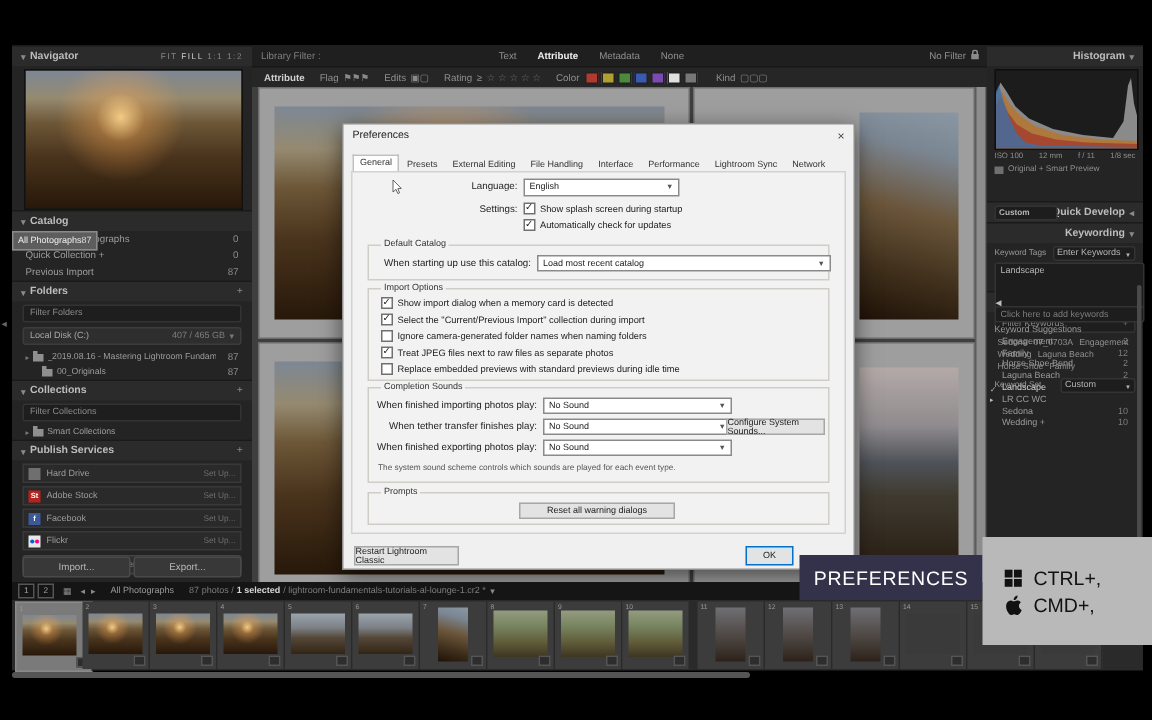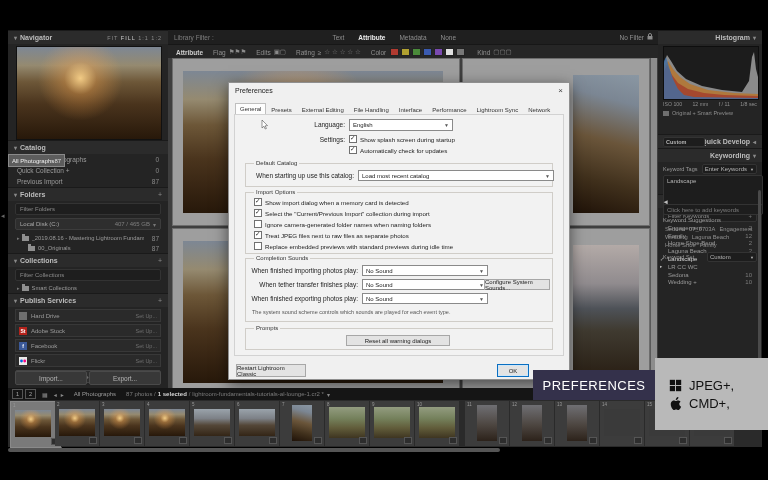--- a/index.html
+++ b/index.html
@@ -604,21 +604,21 @@
     <span>PREFERENCES</span>
   </div>
   <div class="ov-gray" style="left:655px;top:358px;width:113px;height:72px;">
     <div class="ov-row">
       <svg width="13" height="13" viewBox="0 0 16 16">
         <rect x="1" y="1" width="6.4" height="6.4" fill="#111"></rect>
           <rect x="8.6" y="1" width="6.4" height="6.4" fill="#111"></rect>
         <rect x="1" y="8.6" width="6.4" height="6.4" fill="#111"></rect>
           <rect x="8.6" y="8.6" width="6.4" height="6.4" fill="#111"></rect>
       </svg>
-      <span>JPEG+,</span>
+      <span>CTRL+,</span>
     </div>
     <div class="ov-row">
       <svg width="13" height="15" viewBox="0 0 16 18">
         <path fill="#111" d="M12.6 9.6c0-1.9 1.5-2.8 1.6-2.9-.9-1.3-2.3-1.5-2.8-1.5-1.2-.1-2.3.7-2.9.7-.6 0-1.5-.7-2.5-.7-1.3 0-2.5.8-3.2 2-1.4 2.4-.4 5.9 1 7.8.7 1 1.4 2 2.4 2 1 0 1.4-.7 2.6-.7 1.2 0 1.5.7 2.6.7 1 0 1.7-1 2.4-1.9.8-1.1 1-2.1 1.1-2.2-.1 0-2.2-.9-2.3-3.3z"></path>
         <path fill="#111" d="M10.7 3.6c.5-.7 1-1.6.8-2.6-.8 0-1.8.6-2.3 1.2-.5.6-1 1.6-.8 2.5.9.1 1.8-.4 2.3-1.1z"></path>
       </svg>
       <span>CMD+,</span>
     </div>
   </div>
 

